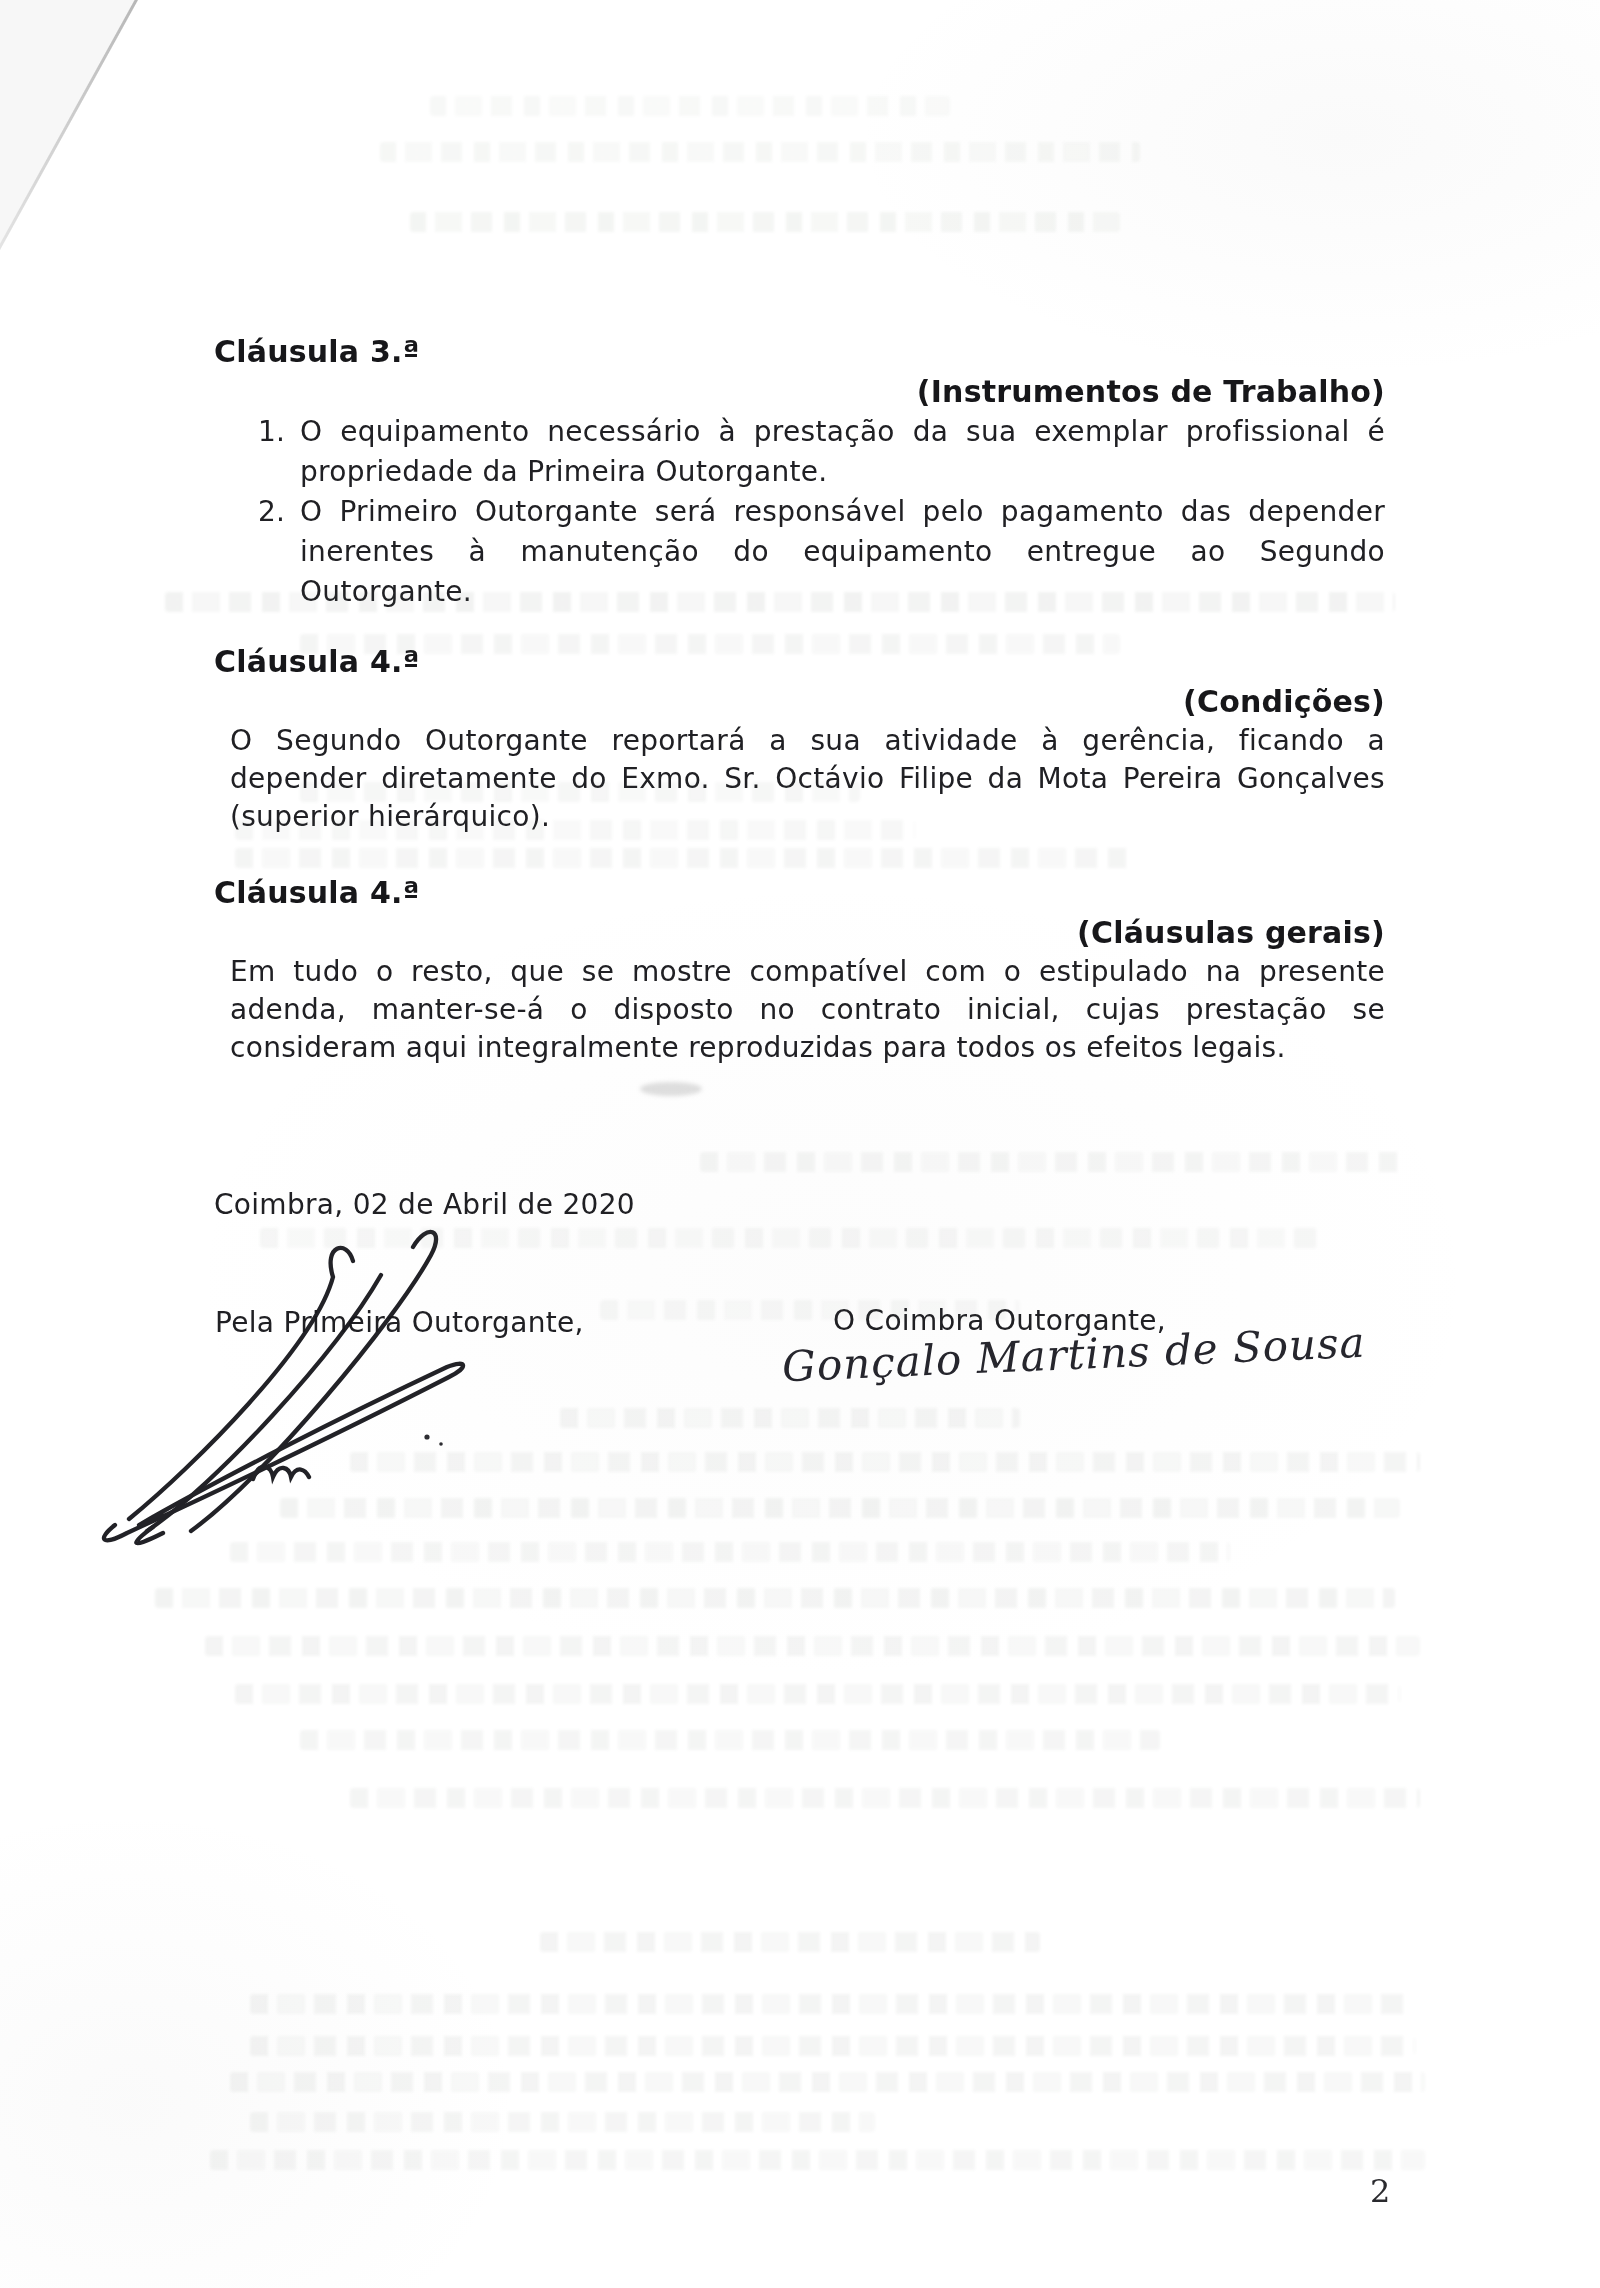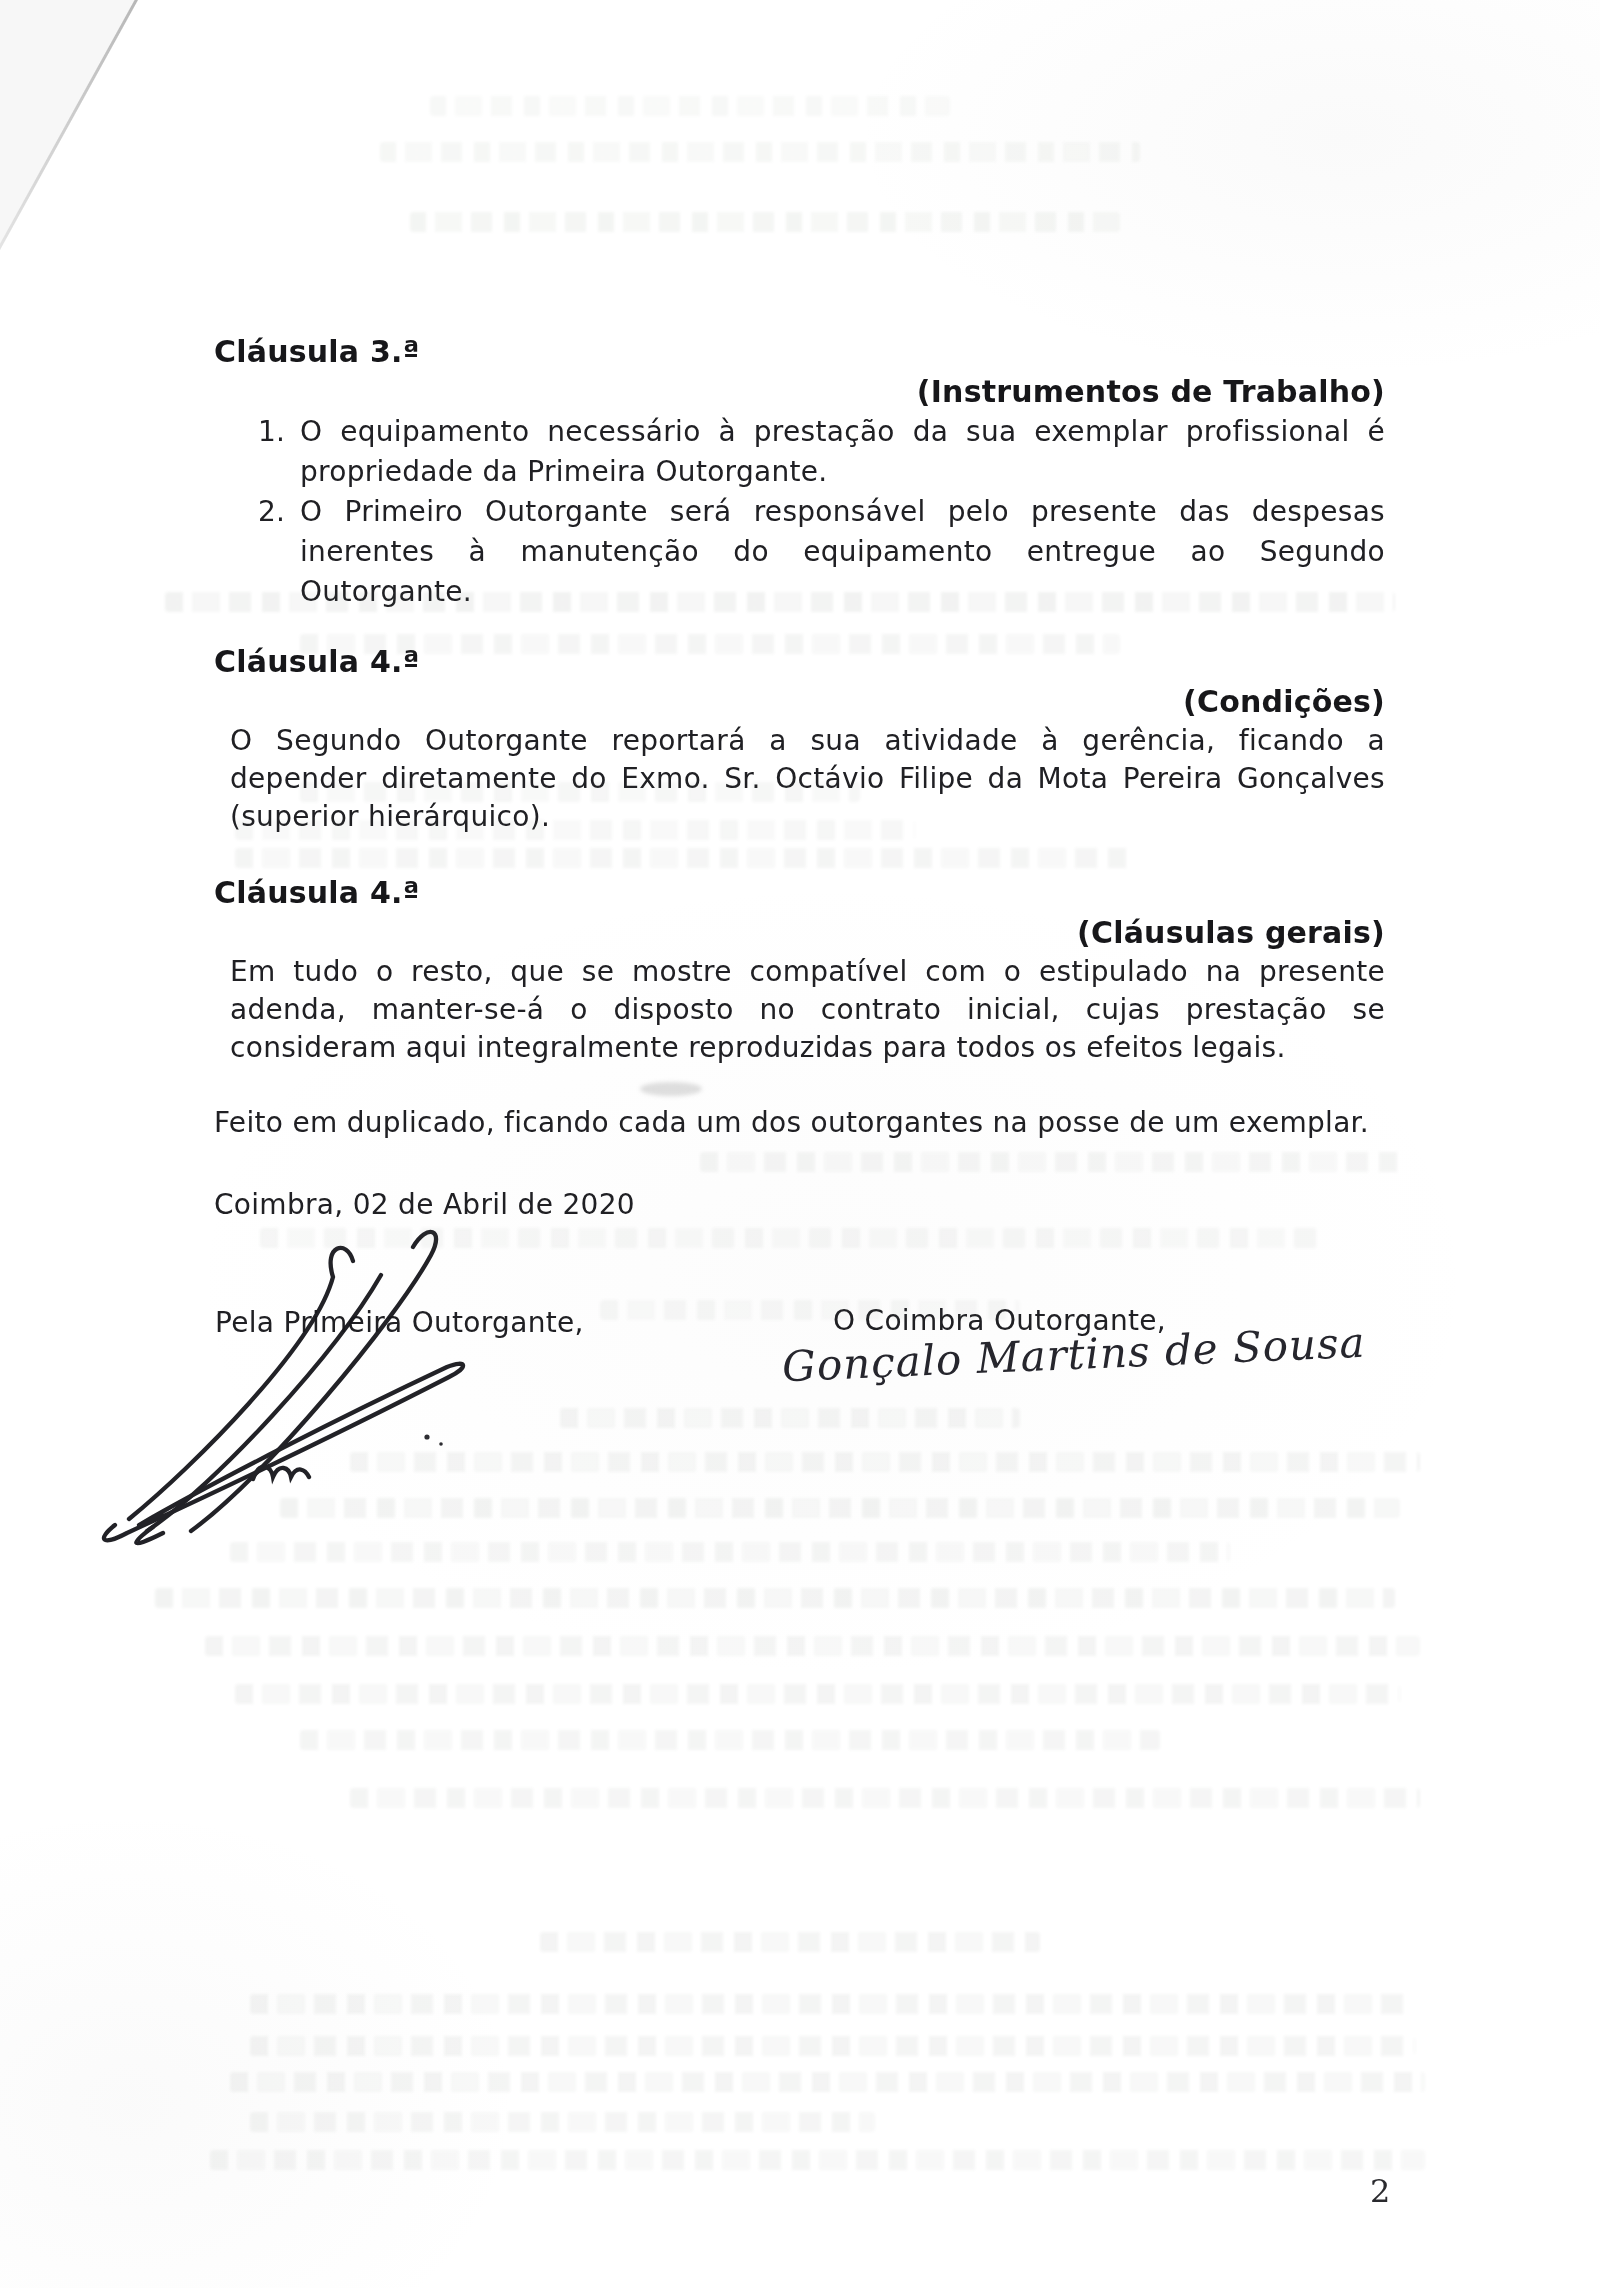--- a/index.html
+++ b/index.html
@@ -85,38 +85,37 @@
   <section class="abs textblock" style="top:332px">
     <div class="clause-title">Cláusula 3.ª</div>
     <div class="clause-subtitle">(Instrumentos de Trabalho)</div>
     <div class="list">
       <div class="list-item">
         <span class="num">1.</span>
         <div class="itxt">O equipamento necessário à prestação da sua exemplar profissional é propriedade da Primeira Outorgante.</div>
       </div>
       <div class="list-item">
         <span class="num">2.</span>
-        <div class="itxt">O Primeiro Outorgante será responsável pelo presente das despesas inerentes à manutenção do equipamento entregue ao Segundo Outorgante.</div>
+        <div class="itxt">O Primeiro Outorgante será responsável pelo pagamento das depender inerentes à manutenção do equipamento entregue ao Segundo Outorgante.</div>
       </div>
     </div>
   </section>
 
   <section class="abs textblock" style="top:642px">
     <div class="clause-title">Cláusula 4.ª</div>
     <div class="clause-subtitle">(Condições)</div>
     <div class="body-par">O Segundo Outorgante reportará a sua atividade à gerência, ficando a depender diretamente do Exmo. Sr. Octávio Filipe da Mota Pereira Gonçalves (superior hierárquico).</div>
   </section>
 
   <section class="abs textblock" style="top:873px">
     <div class="clause-title">Cláusula 4.ª</div>
     <div class="clause-subtitle">(Cláusulas gerais)</div>
     <div class="body-par">Em tudo o resto, que se mostre compatível com o estipulado na presente adenda, manter-se-á o disposto no contrato inicial, cujas prestação se consideram aqui integralmente reproduzidas para todos os efeitos legais.</div>
   </section>
 
-  <div class="abs textblock single-line" style="top:1104px">Feito em duplicado, ficando cada um dos outorgantes na posse de um exemplar.</div>
   <div class="abs single-line" style="top:1186px;left:214px">Coimbra, 02 de Abril de 2020</div>
 
   <div class="abs sig-label" style="top:1304px;left:215px">Pela Primeira Outorgante,</div>
   <div class="abs sig-label" style="top:1302px;left:833px">O Coimbra Outorgante,</div>
 
   <svg class="abs sig" style="left:95px;top:1225px" width="390" height="315" viewBox="0 0 390 315">
     <g fill="none" stroke="#17171c" stroke-width="4.3" stroke-linecap="round" opacity="0.95">
       <path d="M318,22 C332,-2 350,4 336,30 C300,96 170,252 96,306"></path>
       <path d="M286,50 C240,130 120,260 52,306"></path>
       <path d="M258,36 C252,14 228,20 238,52 C220,120 100,240 34,294"></path>

